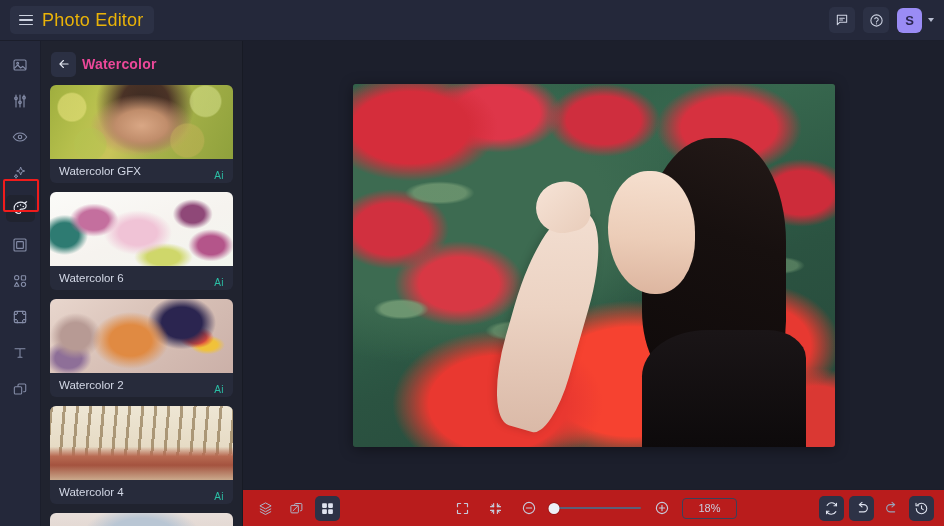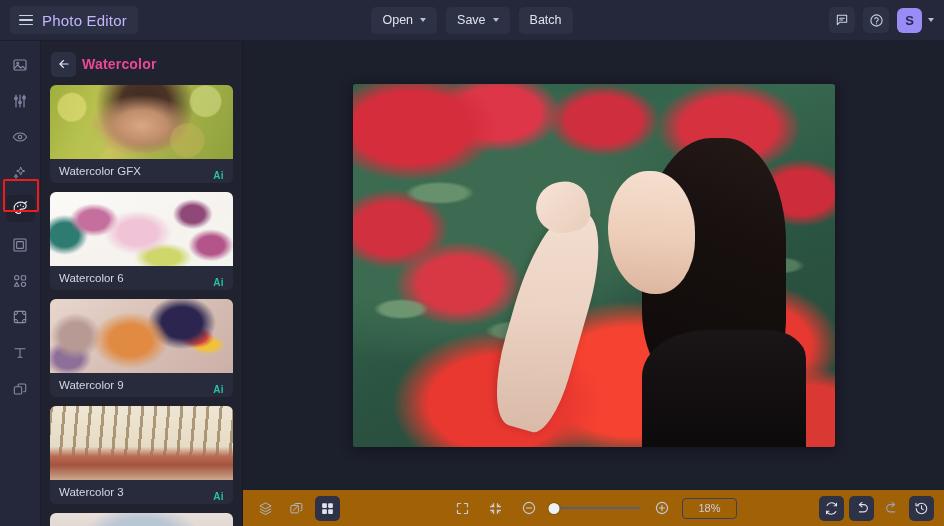--- a/index.html
+++ b/index.html
@@ -28,21 +28,21 @@
   }
   .tb-left { display: flex; align-items: center; }
   .brand {
     display: flex; align-items: center; gap: 9px;
     background: #2c3145;
     border-radius: 5px;
     padding: 5px 11px 5px 9px;
     height: 28px;
   }
   .brand-title {
-    color: #c4b5fd; font-size: 15px; letter-spacing: .2px;
+    color: #eab308; font-size: 18px; letter-spacing: .2px;
   }
   .hamburger { width: 14px; height: 11px; display: flex; flex-direction: column; justify-content: space-between; }
   .hamburger i { display: block; height: 1.4px; background: #cdd2e0; border-radius: 1px; }
 
   .tb-center {
     position: absolute; left: 0; right: 0;
     display: flex; justify-content: center; align-items: center; gap: 9px;
     pointer-events: none;
   }
   .tb-center > * { pointer-events: auto; }
@@ -141,21 +141,21 @@
     overflow: hidden;
     cursor: pointer;
     flex: 0 0 auto;
   }
   .preset-thumb { height: 74px; width: 100%; position: relative; overflow: hidden; }
   .preset-meta {
     height: 24px; display: flex; align-items: center;
     justify-content: space-between; padding: 0 9px;
   }
   .preset-name { color: #d3d8e6; font-size: 11.5px; text-align: right; }
-  .ai-badge { color: #2bbfa5; font-size: 10px; font-weight: bold; letter-spacing: .4px; margin-top: 8px; }
+  .ai-badge { color: #2bbfa5; font-size: 10px; font-weight: normal; letter-spacing: .4px; margin-top: 8px; }
 
   
   .t-gfx {
     background:
       radial-gradient(ellipse 40% 60% at 50% 55%, #d9a785 0%, #c08d6b 35%, rgba(160,140,70,0) 70%),
       radial-gradient(circle at 52% 26%, #3b2a22 0%, #4a3226 22%, rgba(74,50,38,0) 45%),
       linear-gradient(115deg, #9fae3e 0%, #b5bf4c 22%, #c9c45a 42%, #a7b24a 62%, #8fa13c 100%);
   }
   .t-gfx::after {
     content:""; position:absolute; inset:0;
@@ -276,21 +276,21 @@
     position: absolute;
     right: 6%; bottom: 0;
     width: 34%; height: 32%;
     background: linear-gradient(180deg, #1a1517 0%, #0d0a0b 100%);
     border-radius: 40% 24% 0 0;
   }
 
   
   .bottombar {
     height: 37px; flex: 0 0 37px;
-    background: #a16207;
+    background: #b91c1c;
     display: flex; align-items: center;
     padding: 0 10px; gap: 11px;
     position: relative;
     border-top: 1px solid #1b1e2b;
   }
   .bb-group { display: flex; align-items: center; gap: 6px; }
   .bb-btn {
     width: 25px; height: 25px; border-radius: 5px;
     display: flex; align-items: center; justify-content: center;
     cursor: pointer; background: transparent;
@@ -335,33 +335,20 @@
       <div class="brand">
         <span class="hamburger">
             <i></i>
             <i></i>
             <i></i>
           </span>
         <span class="brand-title">Photo Editor</span>
       </div>
     </div>
 
-    <div class="tb-center">
-      <button class="menu-btn">
-        <span>Open</span>
-        <span class="chev"></span>
-      </button>
-      <button class="menu-btn">
-        <span>Save</span>
-        <span class="chev"></span>
-      </button>
-      <button class="menu-btn">
-        <span>Batch</span>
-      </button>
-    </div>
 
     <div class="tb-right">
       <div class="icon-btn">
         <svg width="14" height="14" viewBox="0 0 24 24" fill="none" stroke="#cfd4e3" stroke-width="1.8">
           <path d="M4 4h16v12H8l-4 4z" stroke-linejoin="round"></path>
           <path d="M8 9h8M8 12h5" stroke-linecap="round"></path>
         </svg>
       </div>
       <div class="icon-btn">
         <svg width="15" height="15" viewBox="0 0 24 24" fill="none" stroke="#cfd4e3" stroke-width="1.7">
@@ -471,28 +458,28 @@
         <div class="preset">
           <div class="preset-thumb t-w1"></div>
           <div class="preset-meta">
             <span class="preset-name">Watercolor 6</span>
             <span class="ai-badge">Ai</span>
           </div>
         </div>
         <div class="preset">
           <div class="preset-thumb t-w2"></div>
           <div class="preset-meta">
-            <span class="preset-name">Watercolor 9</span>
+            <span class="preset-name">Watercolor 2</span>
             <span class="ai-badge">Ai</span>
           </div>
         </div>
         <div class="preset">
           <div class="preset-thumb t-w3"></div>
           <div class="preset-meta">
-            <span class="preset-name">Watercolor 3</span>
+            <span class="preset-name">Watercolor 4</span>
             <span class="ai-badge">Ai</span>
           </div>
         </div>
         <div class="preset">
           <div class="preset-thumb t-w4"></div>
 
         </div>
       </div>
     </div>
 

